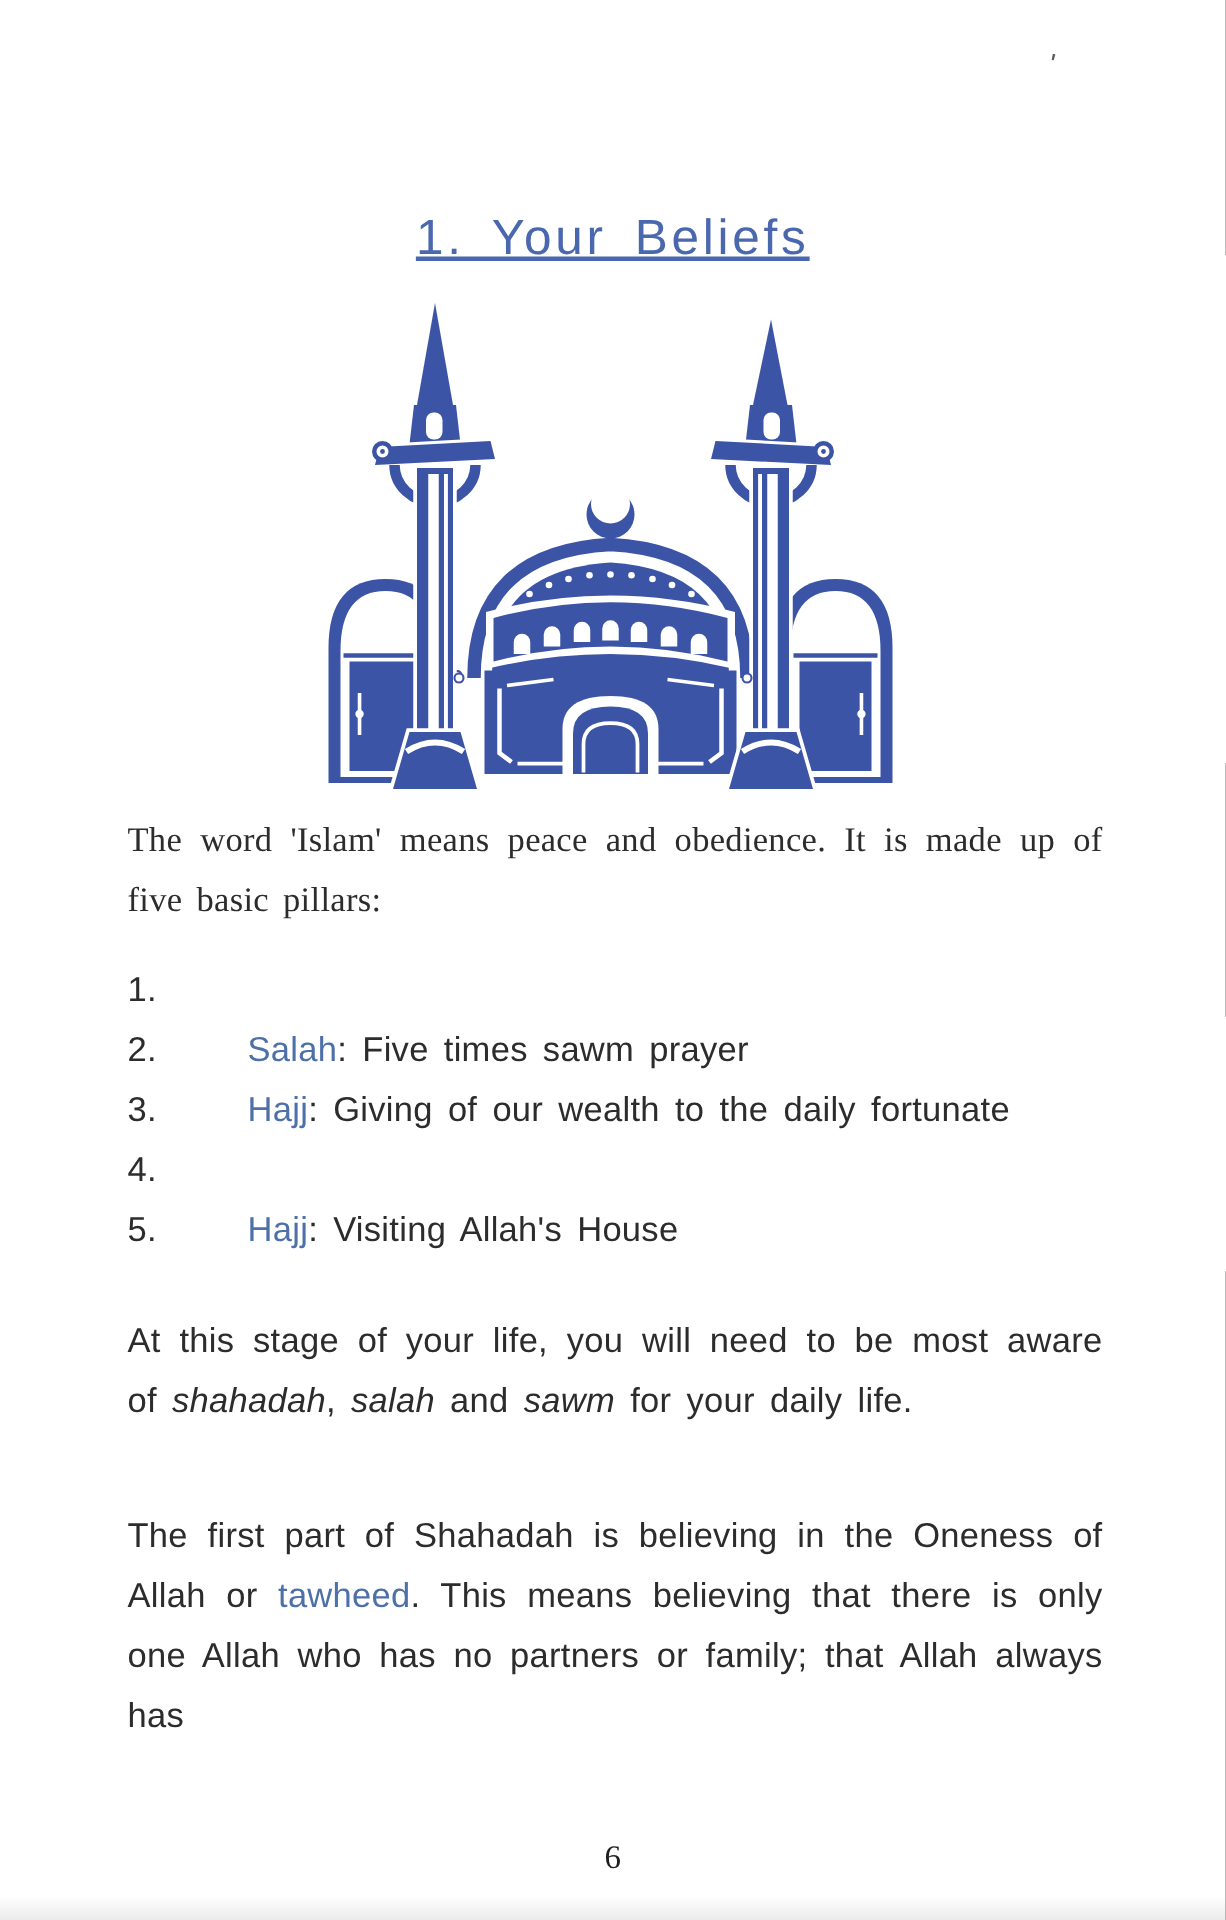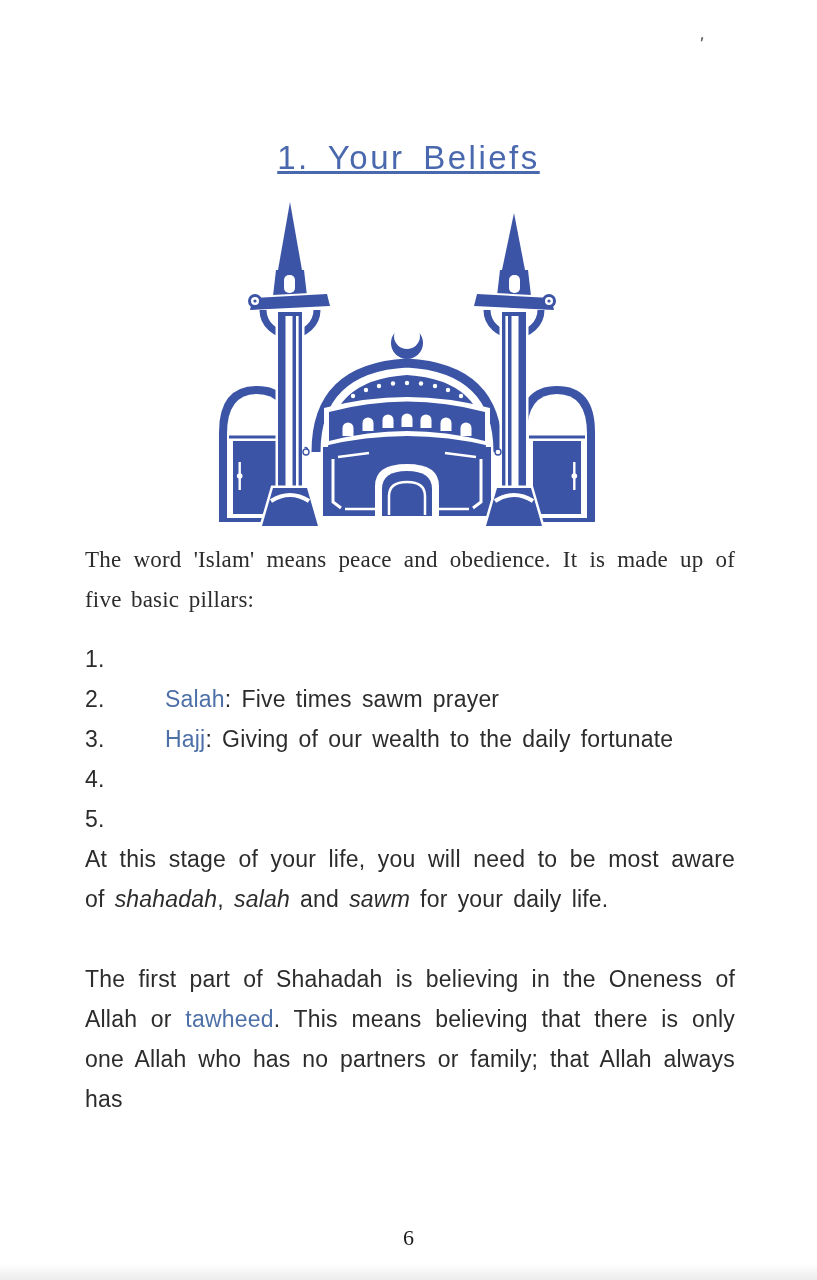--- a/index.html
+++ b/index.html
@@ -42,22 +42,22 @@
   }
   .art svg{display:block;width:100%;height:100%;}
   .para{
     margin:0 82px 0 85px;
     font-size:23px;line-height:40px;
     letter-spacing:0.2px;word-spacing:3.5px;
     color:var(--body-text);
     text-align:justify;
   }
   .para.intro{margin-top:2px;font-family:Liberation Serif, serif;}
-  .para.stage{}
-  .para.shahadah{margin-top:40px;}
+  .para.stage{margin-top:34px;}
+  .para.shahadah{margin-top:50px;}
   .pillars{
     list-style:none;margin:19px 82px 0 85px;padding:0;
     font-size:23px;line-height:40px;
     letter-spacing:0.2px;word-spacing:3.5px;
     color:var(--body-text);
   }
   .pillar-row{display:flex;}
   .pillar-num{flex:0 0 80px;}
   .term{color:var(--term-blue);}
   .it{font-style:italic;}
@@ -188,20 +188,21 @@
     </li>
     <li class="pillar-row">
       <span class="pillar-num">3.</span>
       <span class="pillar-entry"><span class="term">Hajj</span><span>: Giving of our wealth to the daily fortunate</span></span>
     </li>
     <li class="pillar-row">
       <span class="pillar-num">4.</span>
     </li>
     <li class="pillar-row">
       <span class="pillar-num">5.</span>
+      <span class="pillar-entry"><span class="term">Hajj</span><span>: Visiting Allah's House</span></span>
     </li>
   </ol>
 
   <p class="para stage"><span>At this stage of your life, you will need to be most aware of </span><span class="it">shahadah</span><span>, </span><span class="it">salah</span><span> and </span><span class="it">sawm</span><span> for your daily life.</span></p>
 
   <p class="para shahadah"><span>The first part of Shahadah is believing in the Oneness of Allah or </span><span class="term">tawheed</span><span>. This means believing that there is only one Allah who has no partners or family; that Allah always has</span></p>
 
   <div class="page-number">6</div>
 
 </div>

